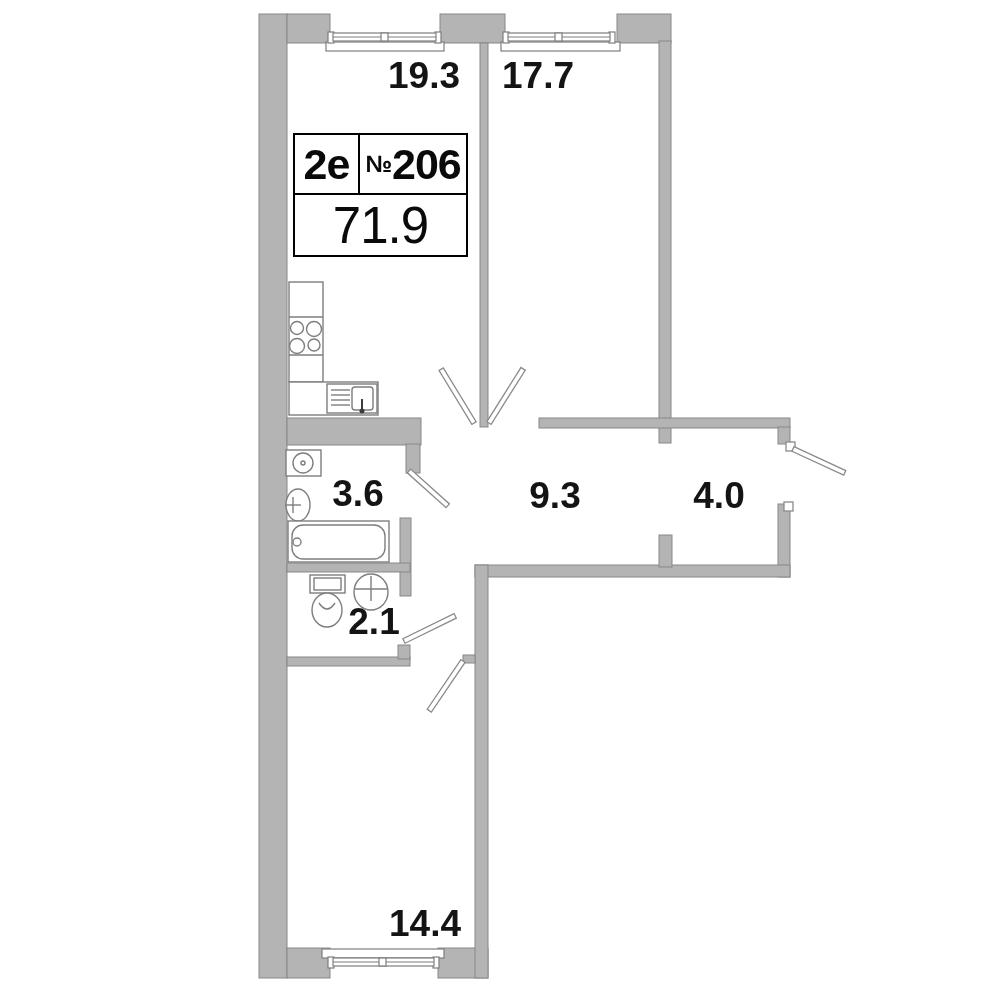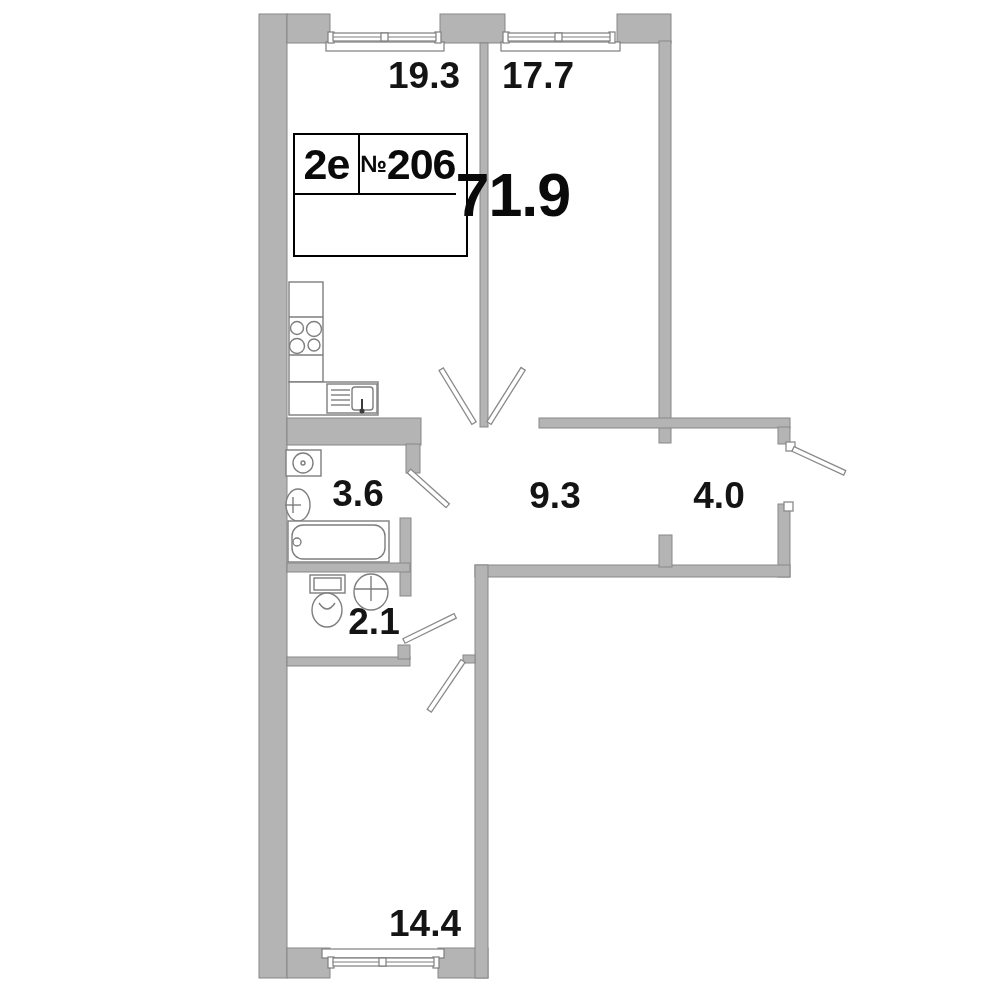--- a/index.html
+++ b/index.html
@@ -20,37 +20,37 @@
   .faucet{stroke:#3c3c3c;stroke-width:2;fill:none;}
   .faucetdot{fill:#3c3c3c;stroke:none;}
   .roomlabel{
     font-family:"Liberation Sans","DejaVu Sans",sans-serif;
     font-size:37px;font-weight:600;fill:#141414;text-anchor:middle;
   }
 
   
   .unit-card{
     position:absolute;left:293px;top:133px;width:171px;height:120px;
-    border:2px solid #000;background:#fff;display:flex;flex-direction:row;
+    border:2px solid #000;background:#fff;display:flex;flex-direction:column;
     color:#0a0a0a;
   }
   .unit-card .row1{height:58px;border-bottom:2px solid #000;display:flex;}
   .unit-card .cell-type{
     width:63px;border-right:2px solid #000;display:flex;
     align-items:center;justify-content:center;
     font-size:43px;font-weight:700;letter-spacing:-1px;
   }
   .unit-card .cell-number{
     flex:1;display:flex;align-items:center;justify-content:center;white-space:nowrap;
   }
   .unit-card .cell-number .nosign{font-size:24px;font-weight:700;}
   .unit-card .cell-number .num{font-size:43px;font-weight:700;letter-spacing:-1px;}
   .unit-card .row2{
     flex:1;display:flex;align-items:center;justify-content:center;
-    font-size:61px;font-weight:700;letter-spacing:-1px;
+    font-size:51px;font-weight:400;letter-spacing:-1px;
   }
 </style>
 </head>
 <body>
 
 <div class="stage">
 
   <svg width="1000" height="1000" viewBox="0 0 1000 1000">
 
     <g>

